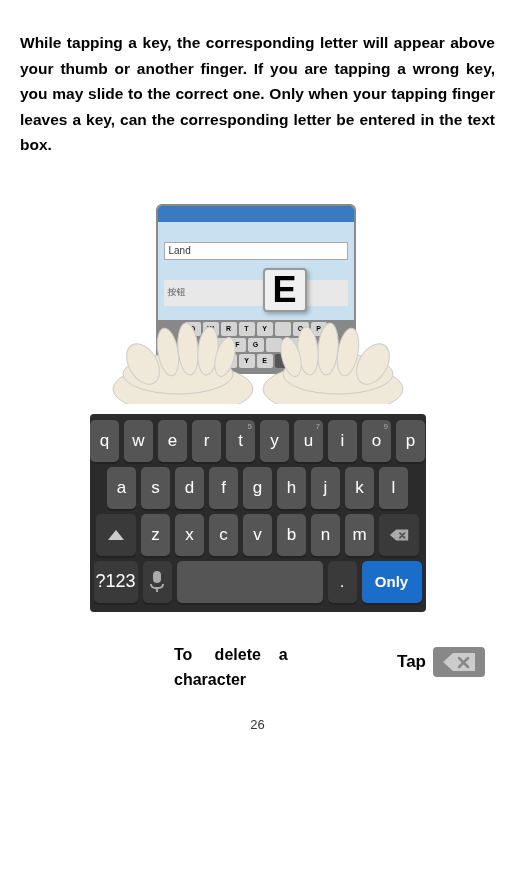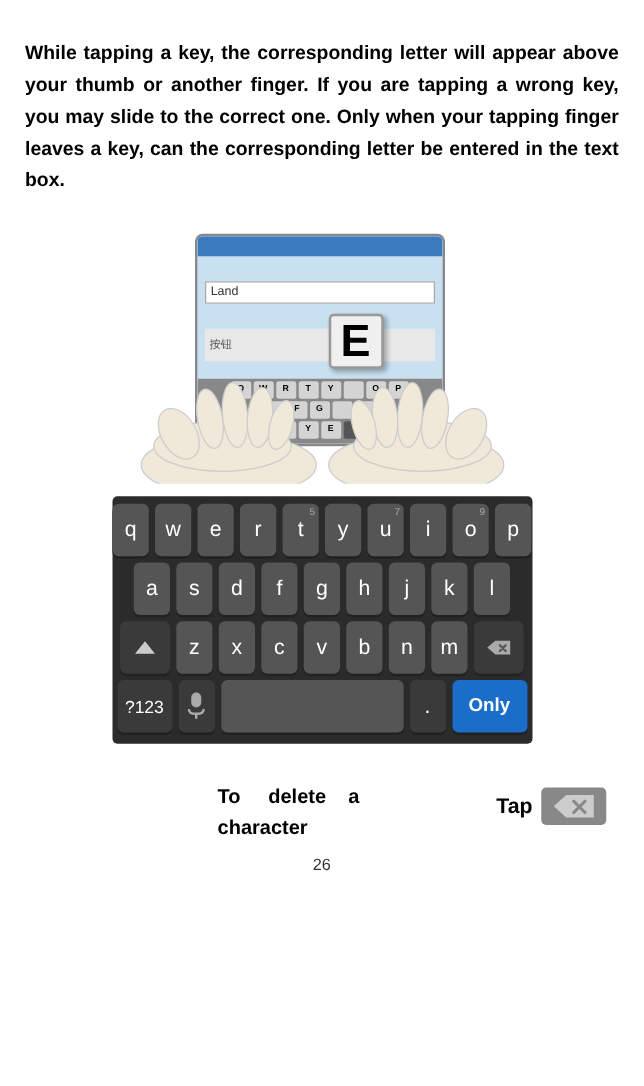--- a/index.html
+++ b/index.html
@@ -15,21 +15,21 @@
 
     .page-content {
       padding: 30px 20px 20px 20px;
     }
 
     .intro-text {
       font-size: 15.5px;
       font-weight: bold;
       line-height: 1.65;
       text-align: justify;
-      margin-bottom: 24px;
+      margin-bottom: 41px;
     }
 
     
     .keyboard-illustration {
       display: flex;
       justify-content: center;
       margin-bottom: 10px;
     }
 
     .phone-illustration {
@@ -198,21 +198,21 @@
     }
 
     .kb-key.backspace-key {
       width: 40px;
       background: #3a3a3a;
     }
 
     .kb-key.num-key {
       width: 44px;
       background: #3a3a3a;
-      font-size: 14px;
+      font-size: 18px;
     }
 
     .kb-key.mic-key {
       width: 29px;
       background: #3a3a3a;
     }
 
     .kb-key.space-key {
       flex: 1;
       background: #555;
@@ -269,21 +269,21 @@
       width: 52px;
       height: 30px;
       background: #888;
       border-radius: 4px;
       position: relative;
       overflow: hidden;
     }
 
     .page-number {
       text-align: center;
-      margin-top: 8px;
+      margin-top: 24px;
       font-size: 13px;
       color: #333;
     }
 
     
     .shift-arrow {
       display: inline-block;
       width: 0;
       height: 0;
       border-left: 8px solid transparent;

